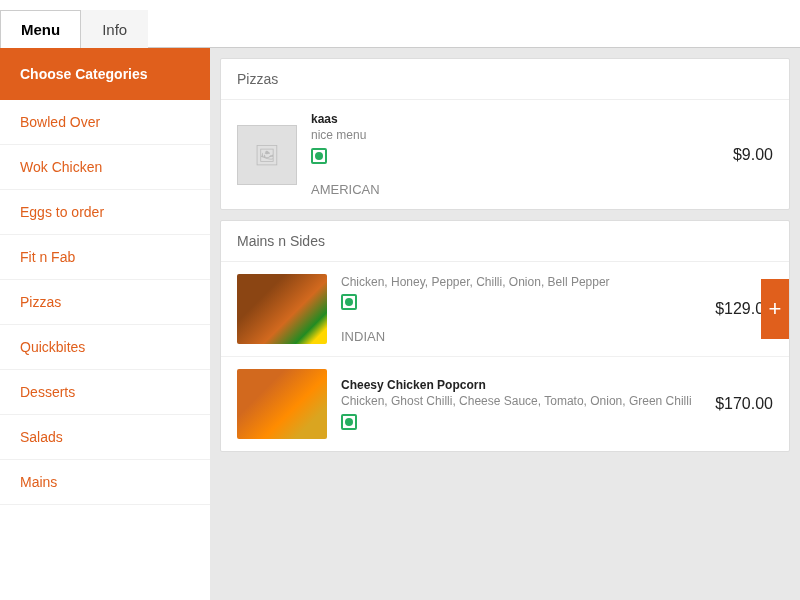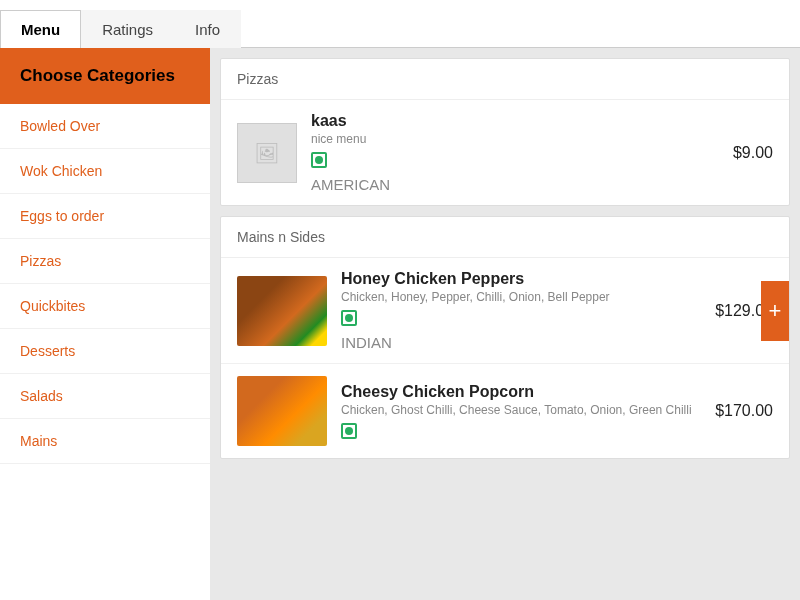--- a/index.html
+++ b/index.html
@@ -40,22 +40,22 @@
     
     .sidebar {
       width: 210px;
       min-width: 210px;
       background: #fff;
       padding: 0;
       overflow-y: auto;
     }
     .choose-categories-btn {
       background: #e05f1c;
-      color: #000000;
-      font-size: 17px;
+      color: #ffffff;
+      font-size: 14px;
       padding: 18px 20px;
       cursor: pointer;
       font-weight: bold;
       border: none;
       width: 100%;
       text-align: left;
       display: block;
     }
     .sidebar-item {
       padding: 14px 20px;
@@ -117,21 +117,21 @@
       flex-shrink: 0;
       display: flex;
       align-items: center;
       justify-content: center;
       color: #bbb;
       font-size: 20px;
       border: 1px solid #ccc;
     }
     .item-info { flex: 1; }
     .item-name {
-      font-size: 16px;
+      font-size: 12px;
       font-weight: bold;
       color: #222;
       margin-bottom: 2px;
     }
     .item-desc {
       font-size: 12px;
       color: #888;
       margin-bottom: 4px;
     }
     .veg-badge {
@@ -150,23 +150,23 @@
       width: 8px;
       height: 8px;
       background: #27ae60;
       border-radius: 50%;
       position: absolute;
       top: 50%;
       left: 50%;
       transform: translate(-50%, -50%);
     }
     .item-cuisine {
-      font-size: 15px;
+      font-size: 13px;
       color: #888;
-      margin-top: 8px;
+      margin-top: 18px;
     }
     .item-price {
       font-size: 16px;
       font-weight: normal;
       color: #222;
       margin-left: 10px;
       white-space: nowrap;
     }
     .add-btn {
       background: #e05f1c;
@@ -201,31 +201,31 @@
         radial-gradient(circle at 60% 40%, rgba(200,200,200,0.3) 2px, transparent 2px),
         radial-gradient(circle at 80% 70%, rgba(200,200,200,0.3) 2px, transparent 2px);
       background-color: #ddd;
     }
   </style>
 </head>
 <body>
 
 <div class="tab-bar">
   <div class="tab active">Menu</div>
-  <div class="tab">Ratings</div>
   <div class="tab">Info</div>
 </div>
 
 <div class="content-area">
 
   <div class="sidebar">
     <button class="choose-categories-btn">Choose Categories</button>
     <div class="sidebar-item">Bowled Over</div>
     <div class="sidebar-item">Wok Chicken</div>
     <div class="sidebar-item">Eggs to order</div>
+    <div class="sidebar-item">Fit n Fab</div>
     <div class="sidebar-item">Pizzas</div>
     <div class="sidebar-item">Quickbites</div>
     <div class="sidebar-item">Desserts</div>
     <div class="sidebar-item">Salads</div>
     <div class="sidebar-item">Mains</div>
   </div>
 
   <div class="main-panel">
 
     <div class="section-card">
@@ -243,21 +243,20 @@
         <div class="item-price">$9.00</div>
       </div>
     </div>
 
     <div class="section-card">
       <div class="section-title">Mains n Sides</div>
 
       <div class="menu-item">
         <div class="item-image food-img-honey"></div>
         <div class="item-info">
-          <div class="item-name">Honey Chicken Peppers</div>
           <div class="item-desc">Chicken, Honey, Pepper, Chilli, Onion, Bell Pepper</div>
           <span class="veg-badge"></span>
           <div class="item-cuisine">INDIAN</div>
         </div>
         <div class="item-price">$129.00</div>
         <button class="add-btn">+</button>
       </div>
 
       <div class="menu-item">
         <div class="item-image food-img-cheesy"></div>

